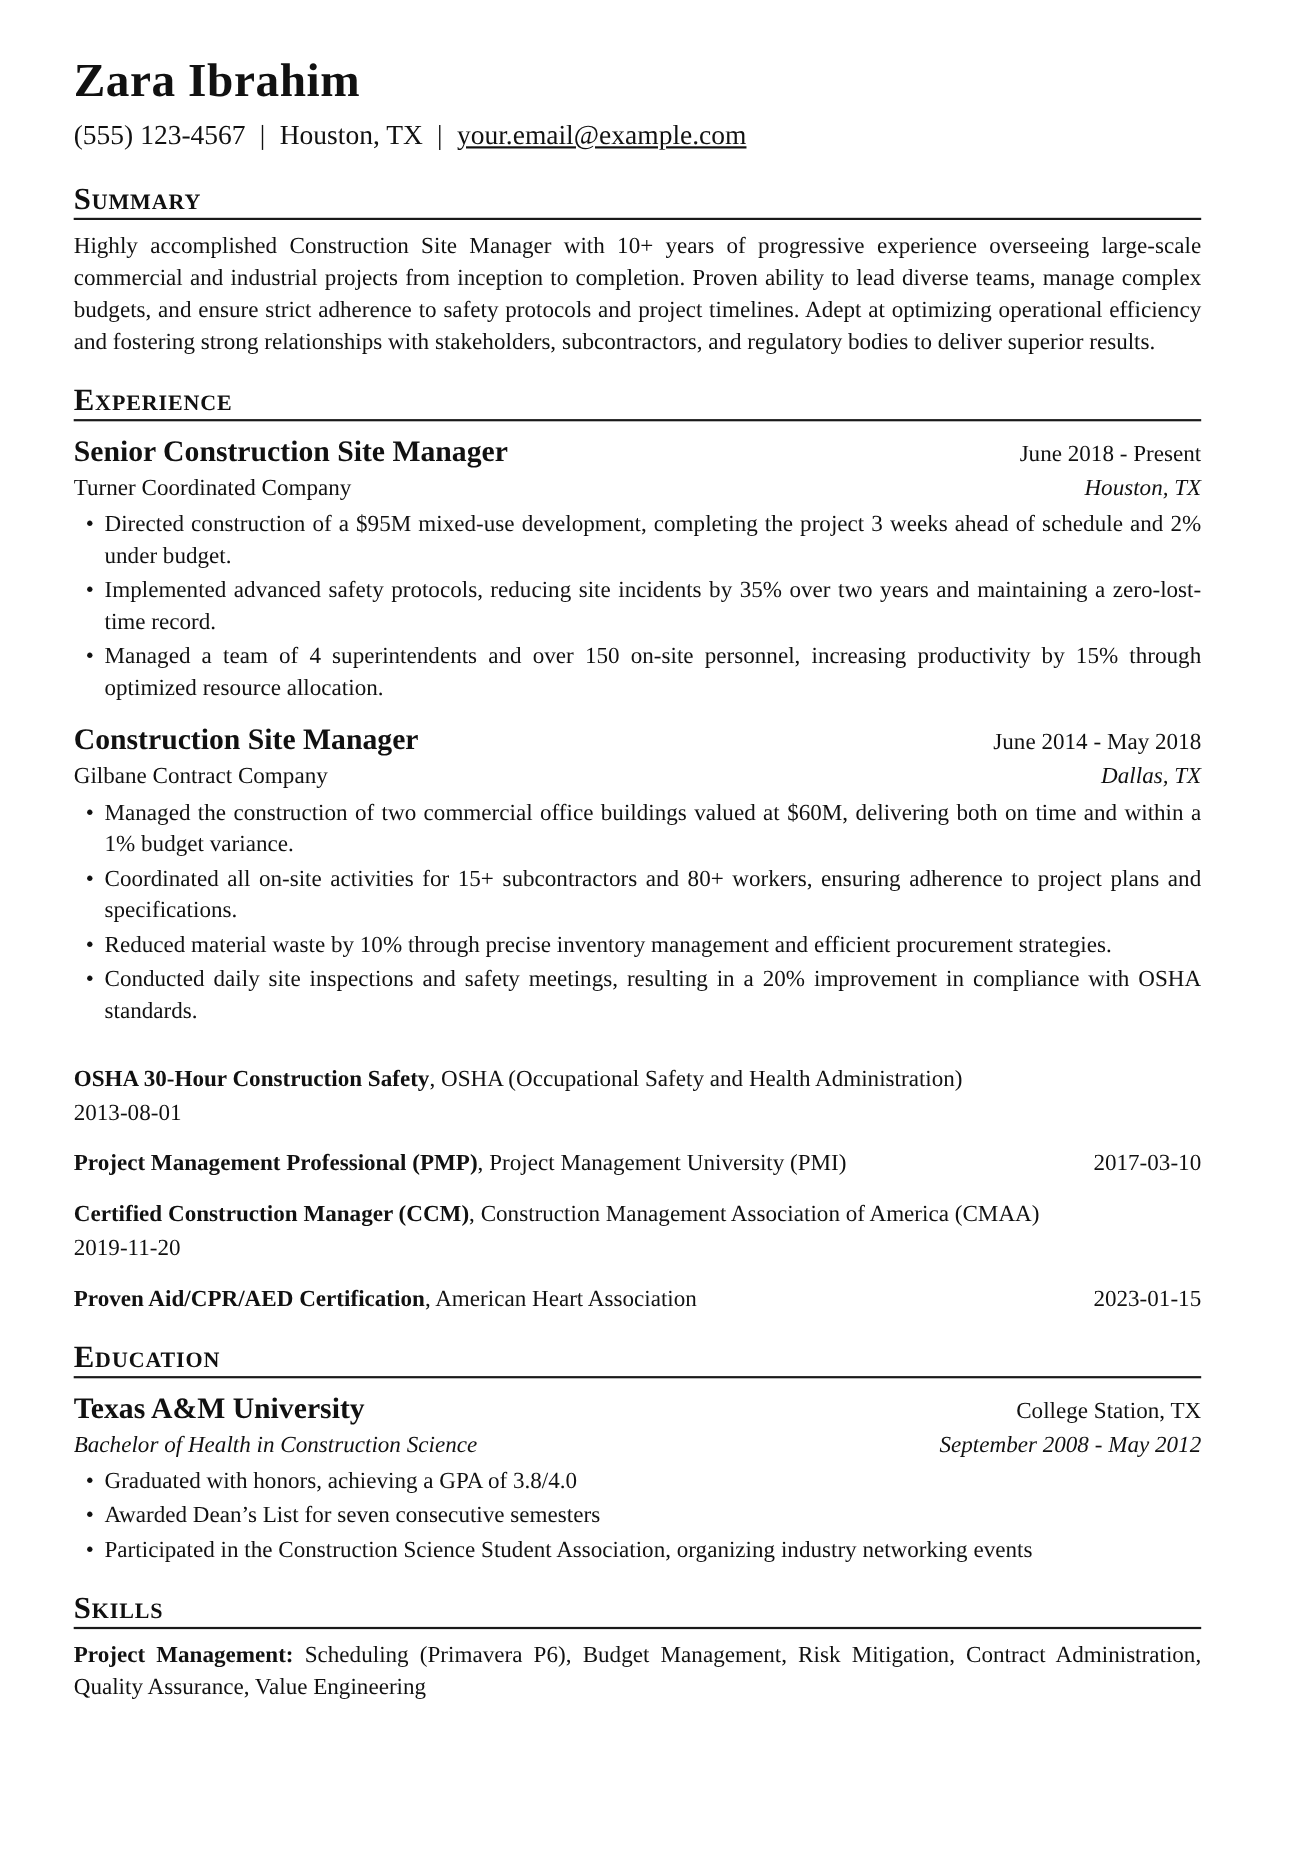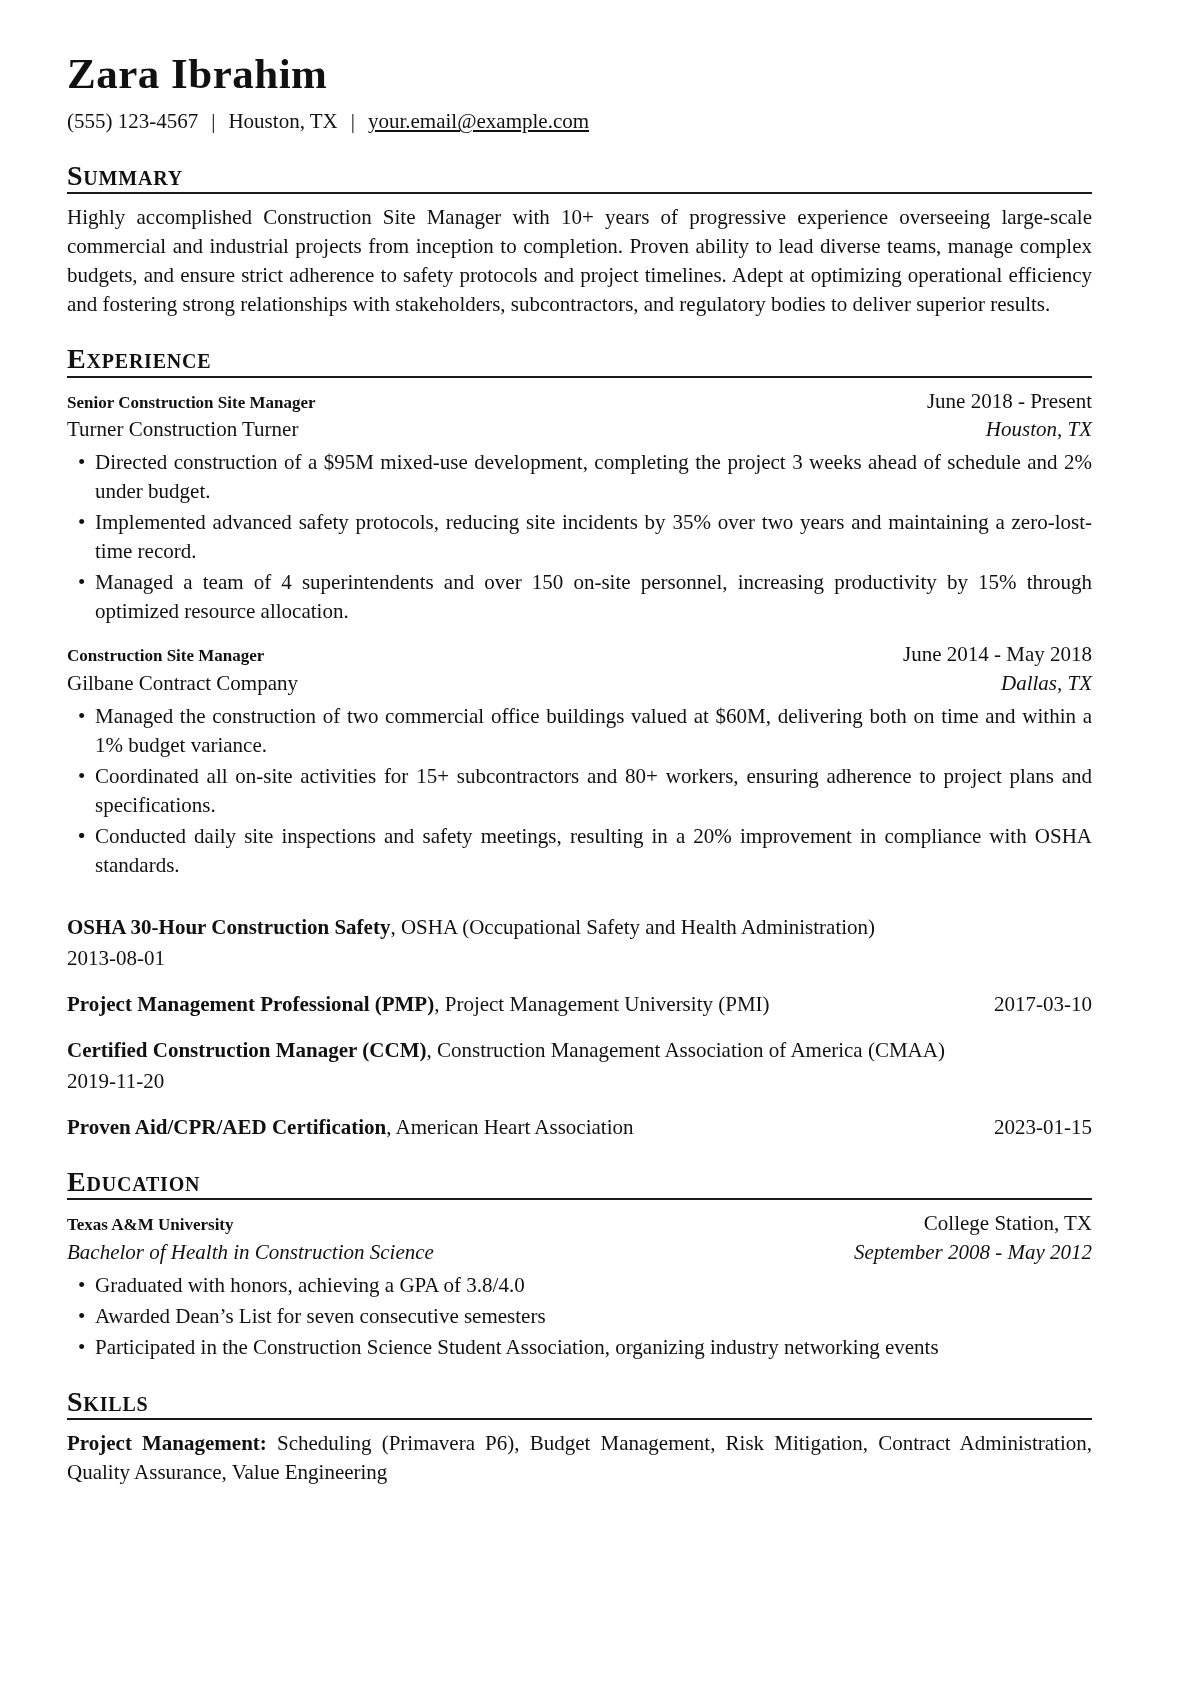--- a/index.html
+++ b/index.html
@@ -22,21 +22,21 @@
   }
   
   .name {
     font-size: 43px;
     font-weight: bold;
     margin: 0 0 10px 0;
     line-height: 1.1;
     letter-spacing: 0.5px;
   }
   .contact {
-    font-size: 21px;
+    font-size: 25px;
     margin-bottom: 16px;
   }
   .contact .sep {
     display: inline-block;
     margin: 0 13px;
   }
   .contact a, .email-link {
     color: #111111;
     text-decoration: underline;
     cursor: pointer;
@@ -67,21 +67,21 @@
     justify-content: space-between;
     align-items: baseline;
   }
   .row .left  { text-align: left; }
   .row .right { text-align: right; white-space: nowrap; margin-left: 24px; }
   .bold   { font-weight: bold; }
   .italic { font-style: italic; }
   
   .entry { margin-bottom: 14px; }
   .entry:last-child { margin-bottom: 0; }
-  .entry-title { font-size: 17px; }
+  .entry-title { font-size: 27px; }
   
   ul.bullets {
     list-style: none;
     margin: 4px 0 0 0;
     padding: 0;
   }
   ul.bullets li {
     position: relative;
     padding-left: 28px;
     margin-bottom: 2px;
@@ -132,21 +132,21 @@
   <div class="section">
     <h2 class="section-heading">Experience</h2>
     <div class="section-body">
 
       <div class="entry">
         <div class="row">
           <span class="left bold entry-title">Senior Construction Site Manager</span>
           <span class="right">June 2018 - Present</span>
         </div>
         <div class="row">
-          <span class="left">Turner Construction Turner</span>
+          <span class="left">Turner Coordinated Company</span>
           <span class="right italic">Houston, TX</span>
         </div>
         <ul class="bullets">
           <li><span class="marker">•</span><span>Directed construction of a $95M mixed-use development, completing the project 3 weeks ahead of schedule and 2% under budget.</span></li>
           <li><span class="marker">•</span><span>Implemented advanced safety protocols, reducing site incidents by 35% over two years and maintaining a zero-lost-time record.</span></li>
           <li><span class="marker">•</span><span>Managed a team of 4 superintendents and over 150 on-site personnel, increasing productivity by 15% through optimized resource allocation.</span></li>
         </ul>
       </div>
 
       <div class="entry">
@@ -154,21 +154,21 @@
           <span class="left bold entry-title">Construction Site Manager</span>
           <span class="right">June 2014 - May 2018</span>
         </div>
         <div class="row">
           <span class="left">Gilbane Contract Company</span>
           <span class="right italic">Dallas, TX</span>
         </div>
         <ul class="bullets">
           <li><span class="marker">•</span><span>Managed the construction of two commercial office buildings valued at $60M, delivering both on time and within a 1% budget variance.</span></li>
           <li><span class="marker">•</span><span>Coordinated all on-site activities for 15+ subcontractors and 80+ workers, ensuring adherence to project plans and specifications.</span></li>
-          <li><span class="marker">•</span></li>
+          <li><span class="marker">•</span><span>Reduced material waste by 10% through precise inventory management and efficient procurement strategies.</span></li>
           <li><span class="marker">•</span><span>Conducted daily site inspections and safety meetings, resulting in a 20% improvement in compliance with OSHA standards.</span></li>
         </ul>
       </div>
 
     </div>
   </div>
 
   <div class="section">
     <div class="section-body">
 

